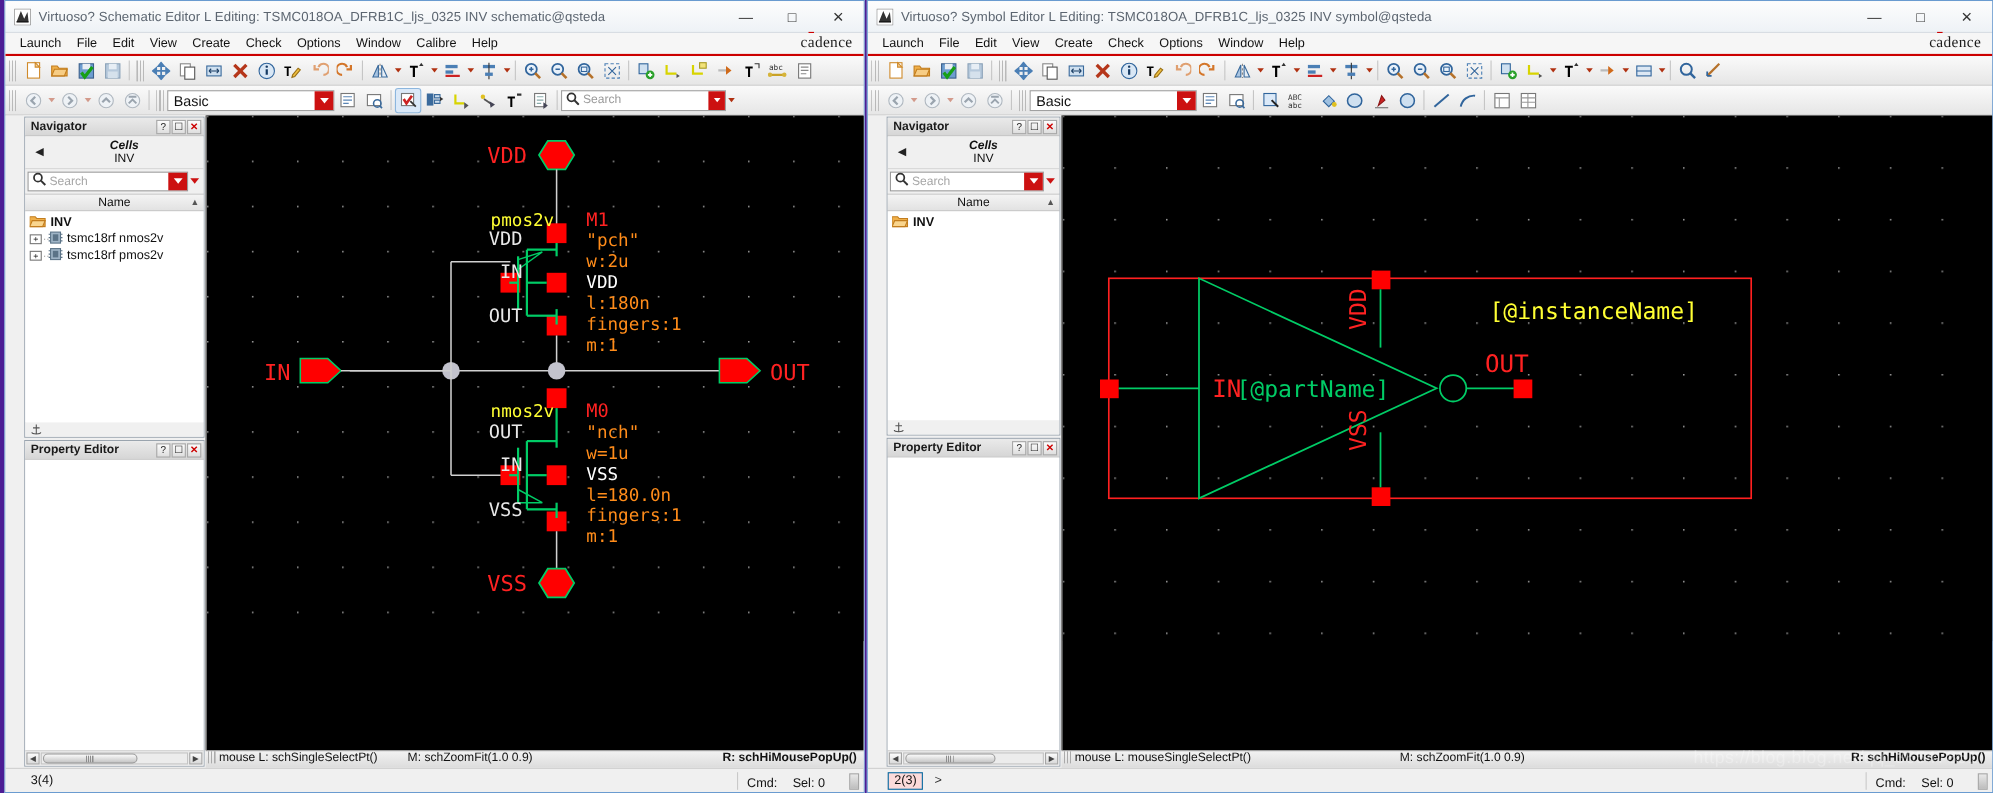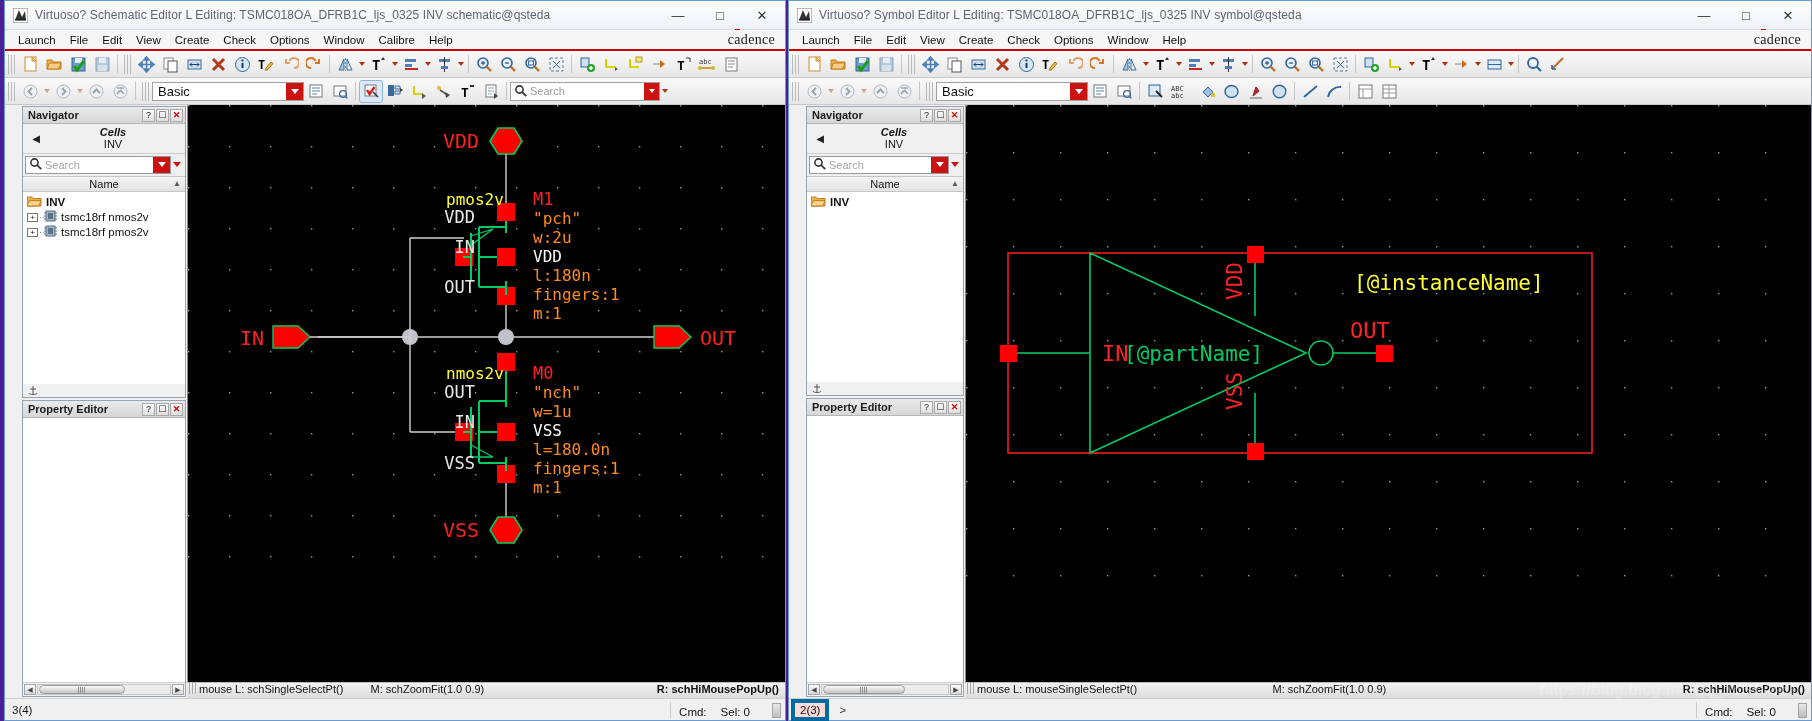--- a/index.html
+++ b/index.html
@@ -145,22 +145,22 @@
      font-size:11px; color:#111; }
   .statusrow .lgrip{ width:7px; height:11px; margin:0 2px;
      background:repeating-linear-gradient(90deg,#aaa 0 1px,transparent 1px 3px);}
   .st-left { padding-left:1px; }
   .st-mid  { position:absolute; left:0; right:0; text-align:center; }
   .st-wrap { position:relative; flex:1; display:flex; align-items:center; }
   .st-right{ margin-left:auto; padding-right:6px;font-weight:bold; }
 
   .cmdrow { height:22px; display:flex; align-items:center; flex:0 0 22px;
      background:#f0f0f0; border-top:1px solid #cfcfcf; font-size:11.5px; color:#111;}
-  .cmd-count { padding:1px 5px; margin-left:2px; }
-  .cmd-count.hl { background:#fbdada; border:4px solid #0369a1; color:#111; }
+  .cmd-count { padding:1px 5px; margin-left:18px; }
+  .cmd-count.hl { background:#fbdada; border:1px solid #0369a1; color:#111; }
   .cmd-prompt { margin-left:10px; color:#333; }
   .cmd-right { margin-left:auto; display:flex; align-items:flex-end; padding-right:4px;}
   .cmd-right .lbl { margin-right:14px; }
   .cmd-right .sizer { width:9px; height:15px; margin-left:8px;
      background:linear-gradient(#e8e8e8,#bdbdbd); border:1px solid #a5a5a5;}
   .vline { width:1px; height:16px; background:#c9c9c9; margin:0 8px; }
 
   .watermark { position:absolute; right:14px; bottom:22px; font-size:16px;
      color:rgba(255,255,255,.30); font-family:"Liberation Sans",sans-serif;
      letter-spacing:.5px; pointer-events:none; }

